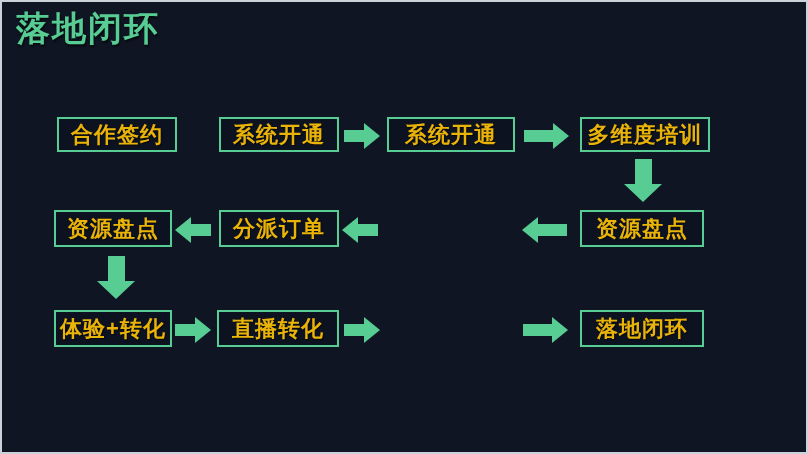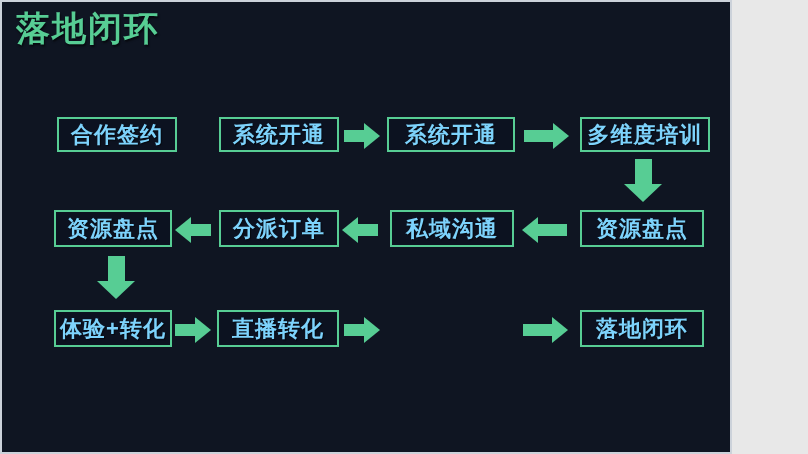--- a/index.html
+++ b/index.html
@@ -4,21 +4,21 @@
 <style>
   :root{
     --green:#57cd94;
     --bg:#0f1522;
     --box-bg:#0c1220;
     --outer:#ccd2da;
   }
   html,body{margin:0;padding:0;background:#e8e8e8;}
   .canvas{
     position:relative;
-    width:732px;height:454px;
+    width:808px;height:454px;
     background:var(--bg);
     border:2px solid var(--outer);
     box-sizing:border-box;
     overflow:hidden;
     font-family:"Liberation Sans", sans-serif;
     text-decoration:underline;
   }
   .title{
     position:absolute;left:14px;top:8px;
     font-size:34px;font-weight:bold;
@@ -28,21 +28,21 @@
     text-shadow:1px 2px 2px rgba(0,0,0,.6);
   }
   .node{
     position:absolute;
     border:2px solid var(--green);
     background:var(--box-bg);
     box-sizing:border-box;
     display:flex;align-items:center;justify-content:center;
   }
   .node-label{
-    color:#7dd3fc;
+    color:#eab308;
     font-weight:bold;
     font-size:22px;
     letter-spacing:1px;
     white-space:nowrap;
     text-shadow:1px 1px 1px rgba(0,0,0,.55);
   }
   
   .arrow-h{
     position:absolute;height:26px;
     display:flex;align-items:center;
@@ -115,23 +115,20 @@
     <span class="head-left"></span>
       <span class="shaft"></span>
   </div>
   <div class="node" style="left:217px;top:208px;width:120px;height:37px">
     <span class="node-label">分派订单</span>
   </div>
   <div class="arrow-h arrow-sm" style="left:340px;top:215px">
     <span class="head-left"></span>
       <span class="shaft"></span>
   </div>
-  <div class="node" style="left:388px;top:208px;width:124px;height:37px">
-    <span class="node-label">私域沟通</span>
-  </div>
   <div class="arrow-h arrow-lg" style="left:520px;top:215px">
     <span class="head-left"></span>
       <span class="shaft"></span>
   </div>
   <div class="node" style="left:578px;top:208px;width:124px;height:37px">
     <span class="node-label">资源盘点</span>
   </div>
 
   <div class="arrow-v" style="left:95px;top:254px">
     <span class="vshaft"></span>

